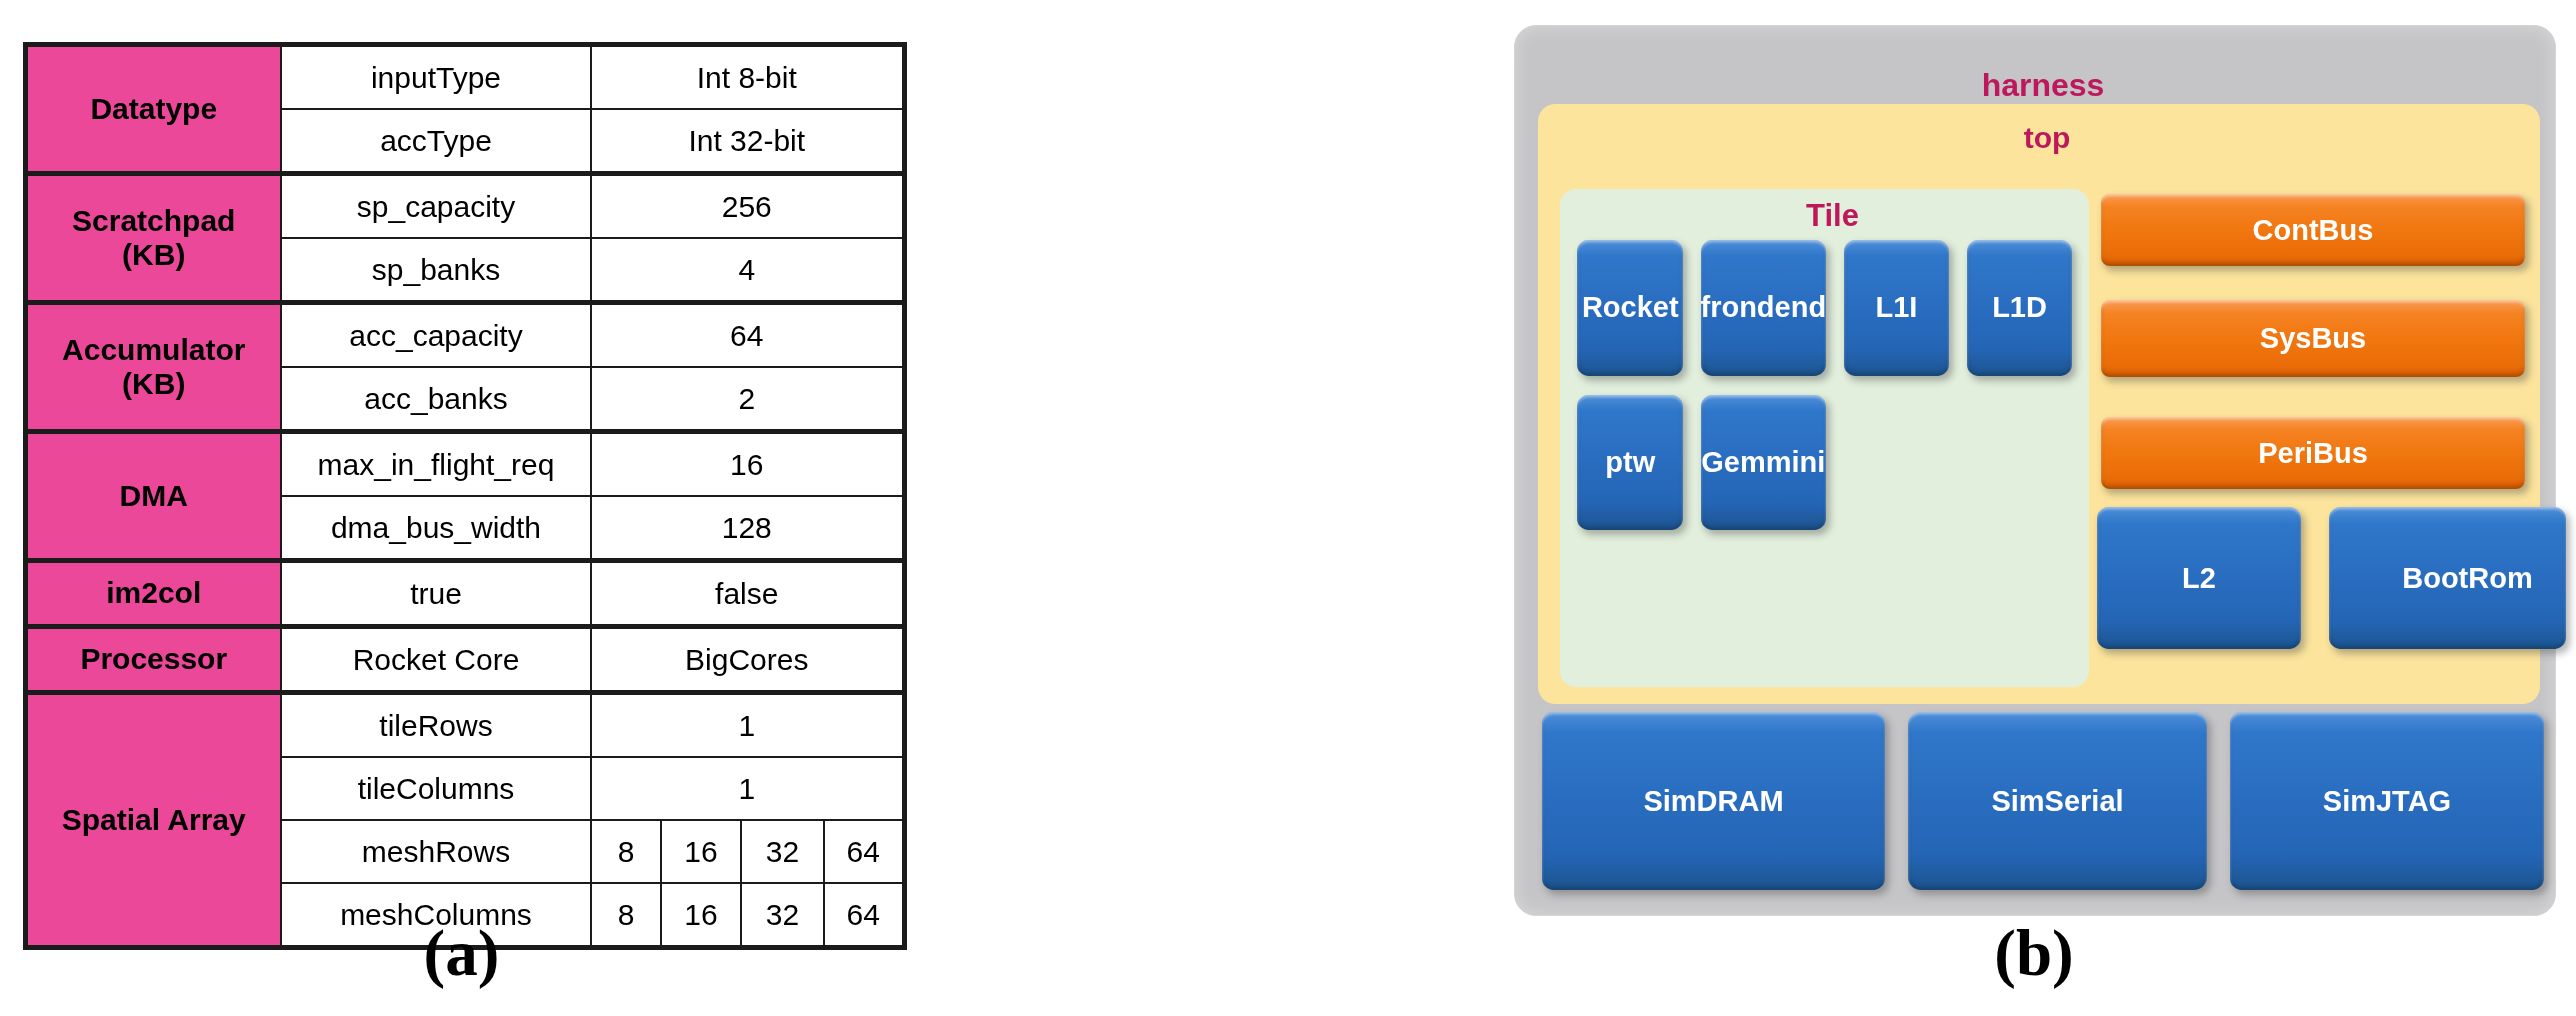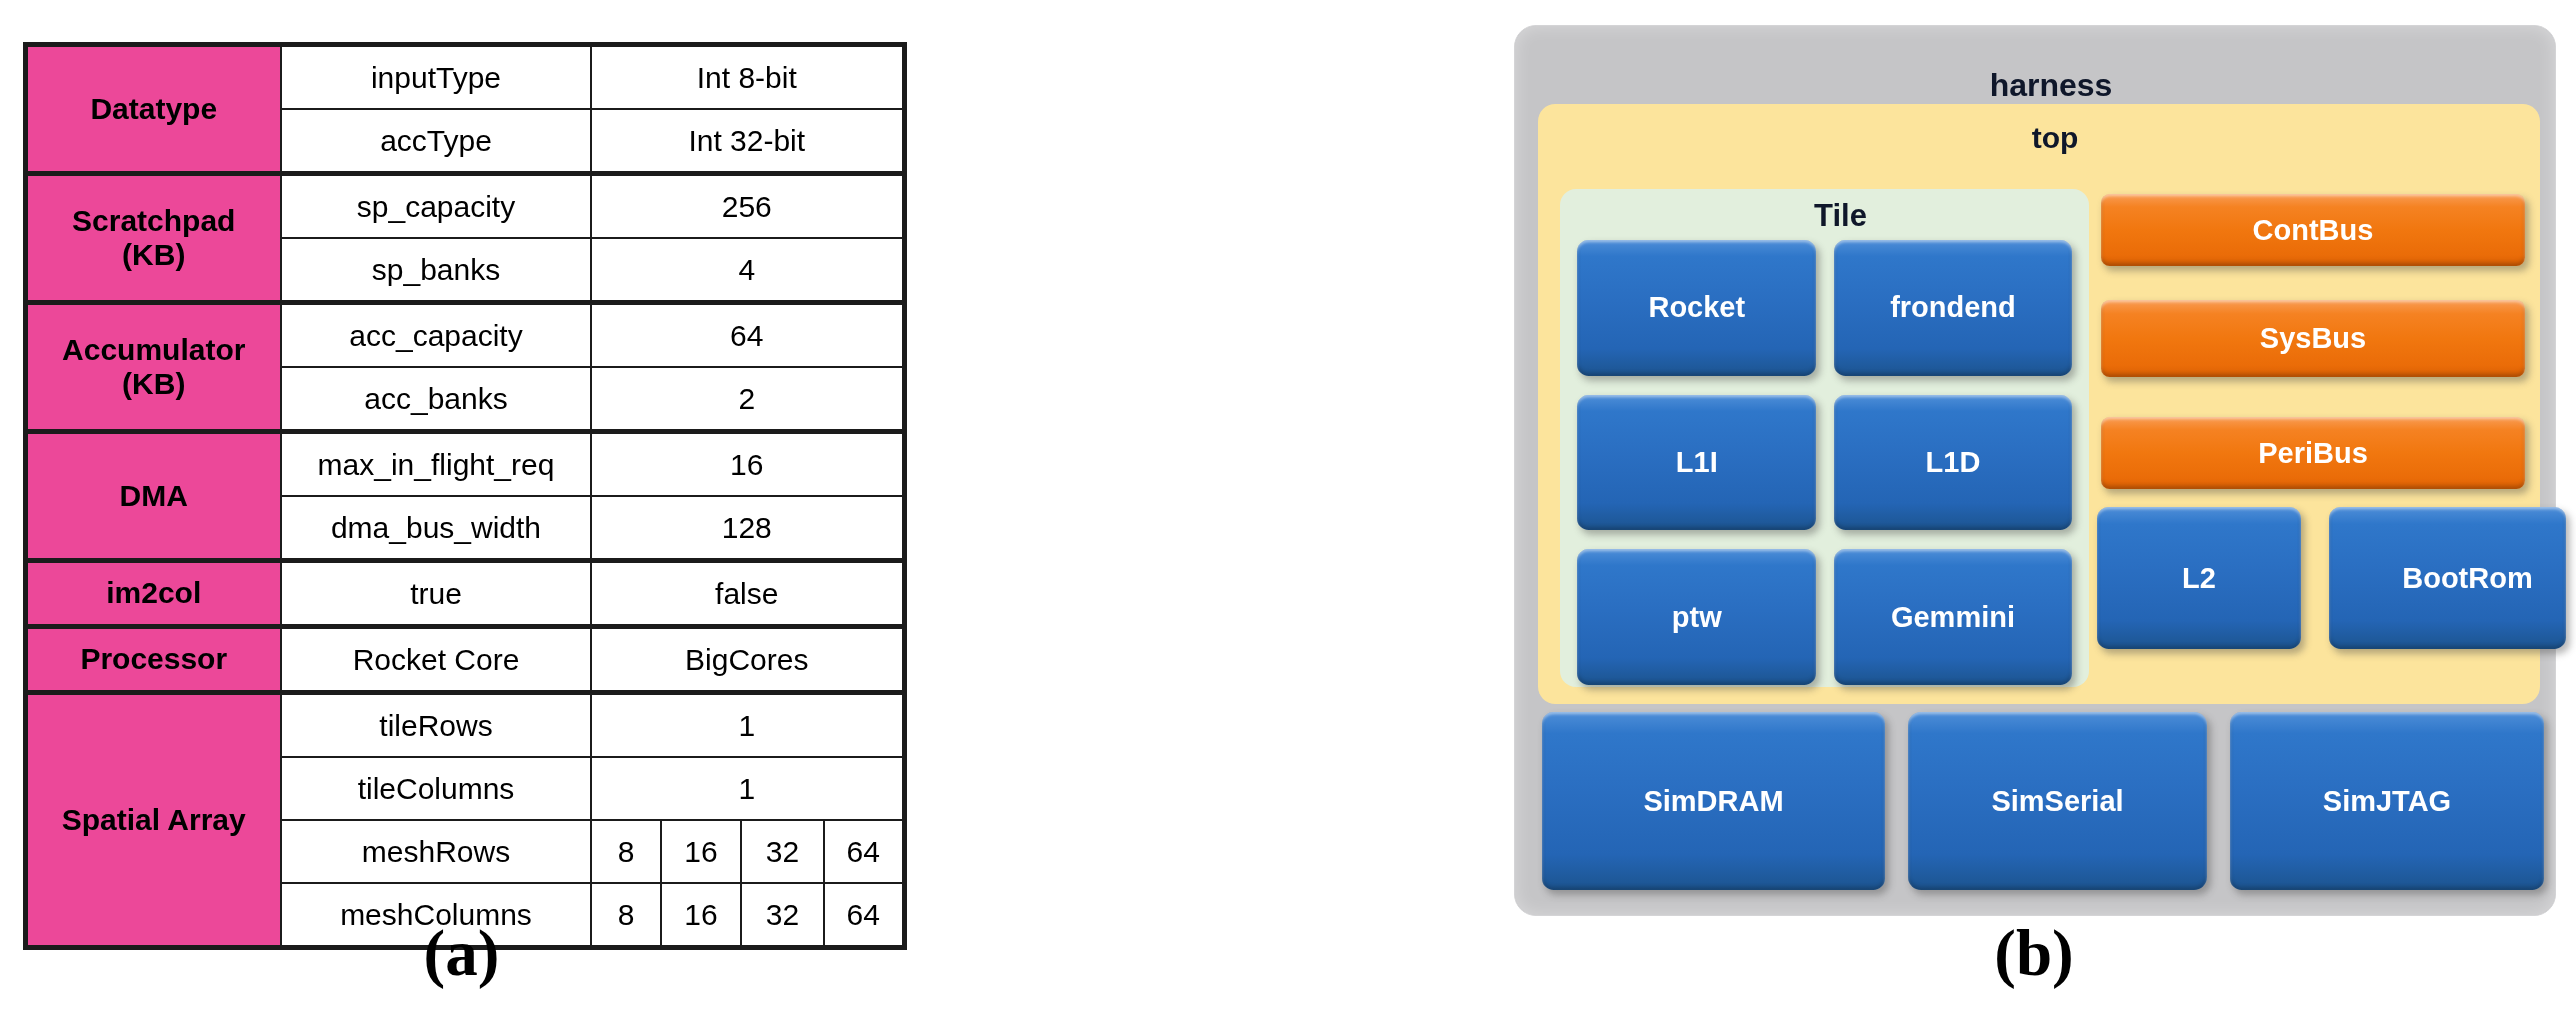--- a/index.html
+++ b/index.html
@@ -19,30 +19,30 @@
 
   .caption{position:absolute;text-align:center;font-family:"Liberation Serif",serif;
            font-weight:bold;font-size:65px;color:#000;line-height:1;}
   #cap-a{left:22.5px;top:921px;width:878px;}
   #cap-b{left:1514px;top:921px;width:1040px;}
 
   
   #harness{position:absolute;left:1514px;top:25px;width:1040px;height:889px;
            background:#c5c5c7;border-radius:22px;border:1.4px solid #d4d4d6;
            box-shadow:inset 0 0 17.4px rgba(255,255,255,.35);}
-  .boxlabel{position:absolute;left:16px;width:100%;text-align:center;font-weight:bold;color:#0f172a;}
+  .boxlabel{position:absolute;left:8px;width:100%;text-align:center;font-weight:bold;color:#be185d;}
   #harness-label{top:41px;font-size:32px;}
   #topbox{position:absolute;left:23px;top:78px;width:1002px;height:600px;
           background:#fce49c;border-radius:17.4px;}
   #top-label{top:17.4px;font-size:30px;}
   #tilebox{position:absolute;left:22px;top:85px;width:529px;height:498px;
            background:#e2efdd;border-radius:16px;}
   #tile-label{top:8.7px;font-size:31px;}
   #tile-grid{position:absolute;left:17.4px;top:51px;width:495px;height:445px;
-             display:grid;grid-template-columns:1fr 1fr;grid-template-rows:1fr 1fr 1fr;
+             display:grid;grid-template-columns:1fr 1fr 1fr 1fr;grid-template-rows:1fr 1fr 1fr;
              column-gap:17.4px;row-gap:19px;}
 
   .blk,.bus{display:flex;align-items:center;justify-content:center;
             color:#ffffff;font-weight:bold;
             box-shadow:3.6px 4.3px 7.2px rgba(70,70,70,.38),
                        inset 0 2.2px 2.9px rgba(255,255,255,.45),
                        inset 0 -2.9px 4.3px rgba(0,0,0,.22);}
   .blk{border-radius:11.6px;font-size:29px;
        background:linear-gradient(180deg,#4e8ed8 0%,#2f77ca 12%,#2a6ec1 45%,#2465b5 80%,#1c548f 100%);}
   .bus{border-radius:8.7px;font-size:29px;position:absolute;left:563px;width:424px;

